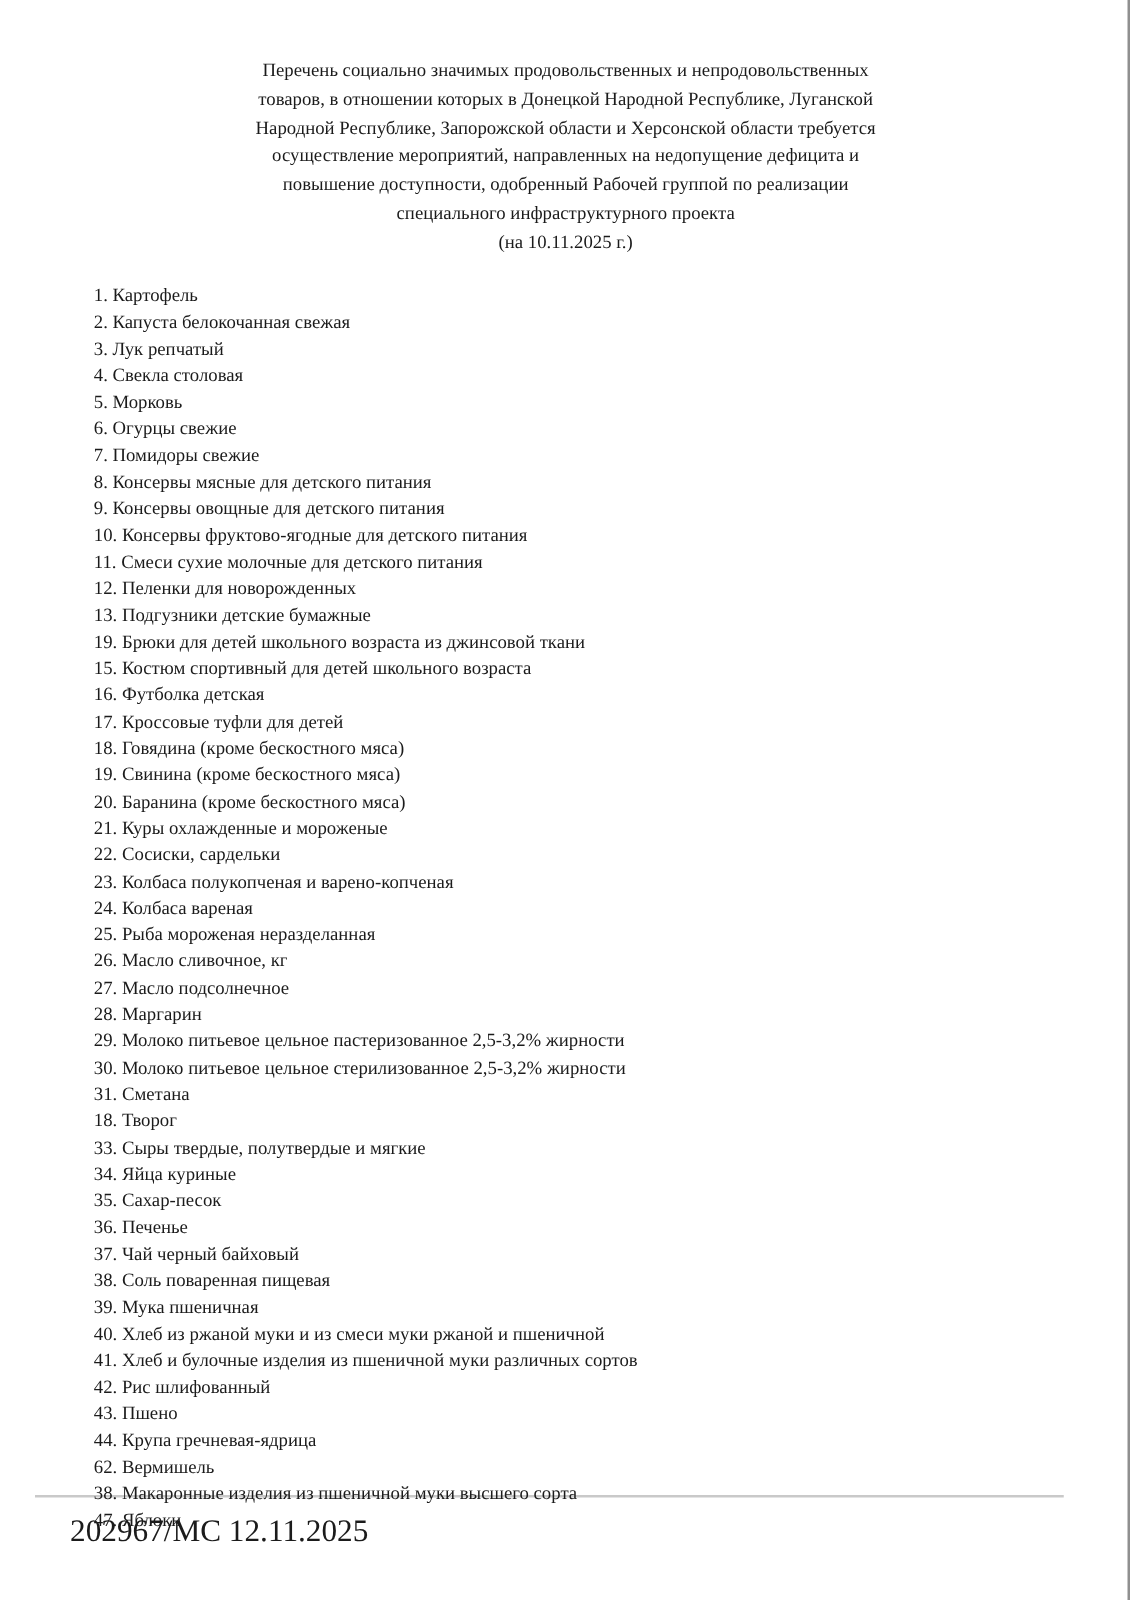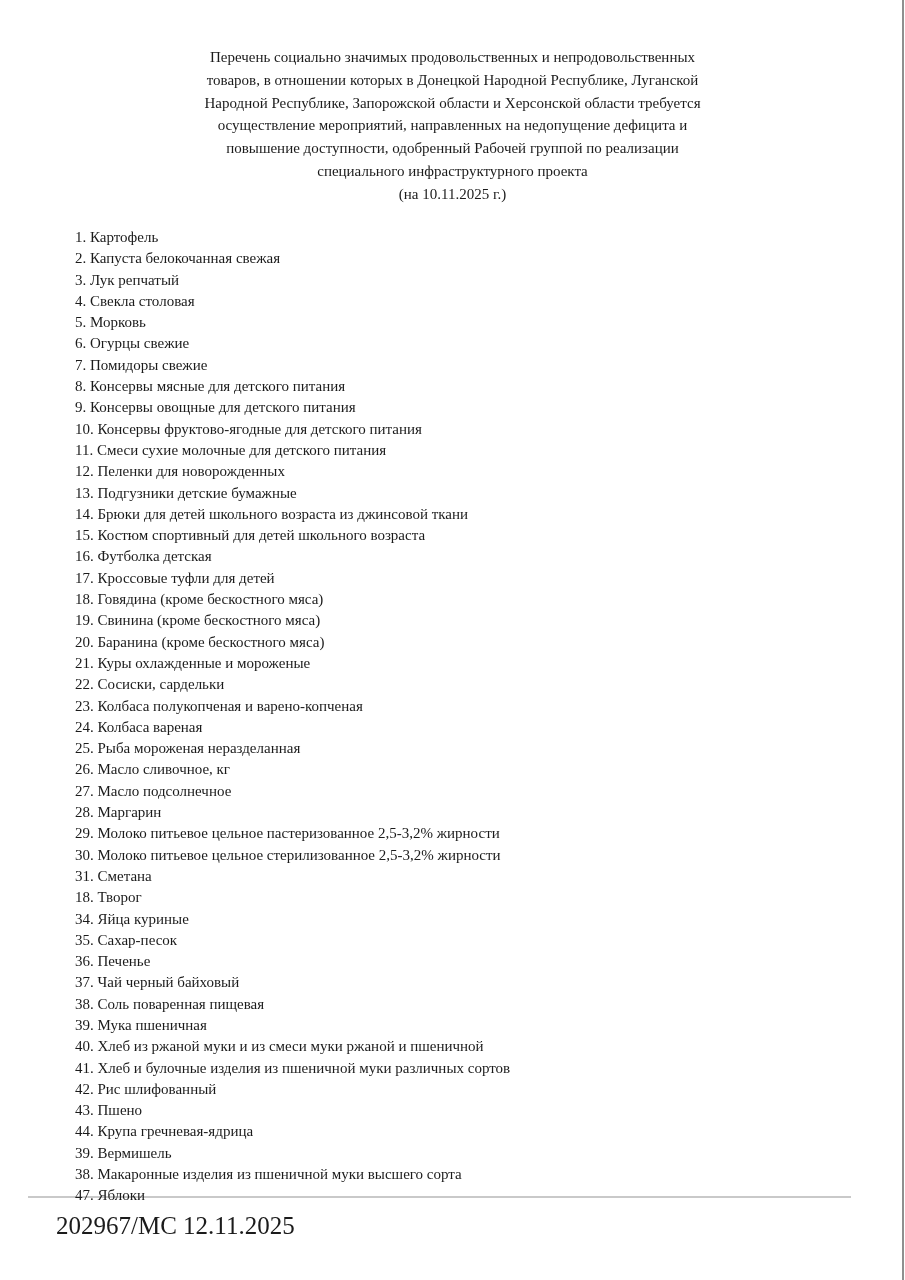--- a/index.html
+++ b/index.html
@@ -91,51 +91,52 @@
       <div class="list-item">4. Свекла столовая</div>
       <div class="list-item">5. Морковь</div>
       <div class="list-item">6. Огурцы свежие</div>
       <div class="list-item">7. Помидоры свежие</div>
       <div class="list-item">8. Консервы мясные для детского питания</div>
       <div class="list-item">9. Консервы овощные для детского питания</div>
       <div class="list-item">10. Консервы фруктово-ягодные для детского питания</div>
       <div class="list-item">11. Смеси сухие молочные для детского питания</div>
       <div class="list-item">12. Пеленки для новорожденных</div>
       <div class="list-item">13. Подгузники детские бумажные</div>
-      <div class="list-item">14. Брюки для детей школьного возраста из джинсовой ткани</div>
+      <div class="list-item">19. Брюки для детей школьного возраста из джинсовой ткани</div>
       <div class="list-item">15. Костюм спортивный для детей школьного возраста</div>
       <div class="list-item">16. Футболка детская</div>
       <div class="list-item">17. Кроссовые туфли для детей</div>
       <div class="list-item">18. Говядина (кроме бескостного мяса)</div>
       <div class="list-item">19. Свинина (кроме бескостного мяса)</div>
       <div class="list-item">20. Баранина (кроме бескостного мяса)</div>
       <div class="list-item">21. Куры охлажденные и мороженые</div>
       <div class="list-item">22. Сосиски, сардельки</div>
       <div class="list-item">23. Колбаса полукопченая и варено-копченая</div>
       <div class="list-item">24. Колбаса вареная</div>
       <div class="list-item">25. Рыба мороженая неразделанная</div>
       <div class="list-item">26. Масло сливочное, кг</div>
       <div class="list-item">27. Масло подсолнечное</div>
       <div class="list-item">28. Маргарин</div>
       <div class="list-item">29. Молоко питьевое цельное пастеризованное 2,5-3,2% жирности</div>
       <div class="list-item">30. Молоко питьевое цельное стерилизованное 2,5-3,2% жирности</div>
       <div class="list-item">31. Сметана</div>
       <div class="list-item">18. Творог</div>
+      <div class="list-item">33. Сыры твердые, полутвердые и мягкие</div>
       <div class="list-item">34. Яйца куриные</div>
       <div class="list-item">35. Сахар-песок</div>
       <div class="list-item">36. Печенье</div>
       <div class="list-item">37. Чай черный байховый</div>
       <div class="list-item">38. Соль поваренная пищевая</div>
       <div class="list-item">39. Мука пшеничная</div>
       <div class="list-item">40. Хлеб из ржаной муки и из смеси муки ржаной и пшеничной</div>
       <div class="list-item">41. Хлеб и булочные изделия из пшеничной муки различных сортов</div>
       <div class="list-item">42. Рис шлифованный</div>
       <div class="list-item">43. Пшено</div>
       <div class="list-item">44. Крупа гречневая-ядрица</div>
-      <div class="list-item">39. Вермишель</div>
+      <div class="list-item">62. Вермишель</div>
       <div class="list-item">38. Макаронные изделия из пшеничной муки высшего сорта</div>
       <div class="list-item">47. Яблоки</div>
     </div>
 
   <div class="scan-divider"></div>
 
   <div class="page-edge"></div>
 
   <div class="footer-stamp">202967/МС 12.11.2025</div>
 

